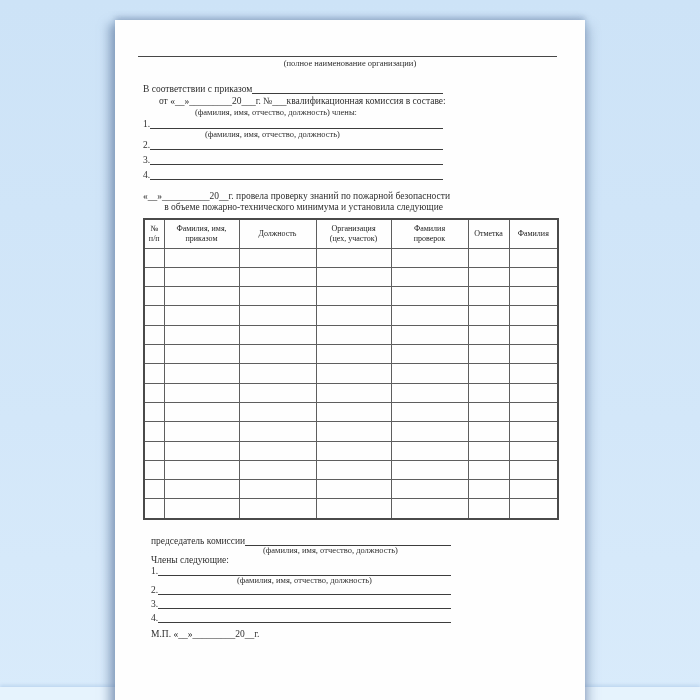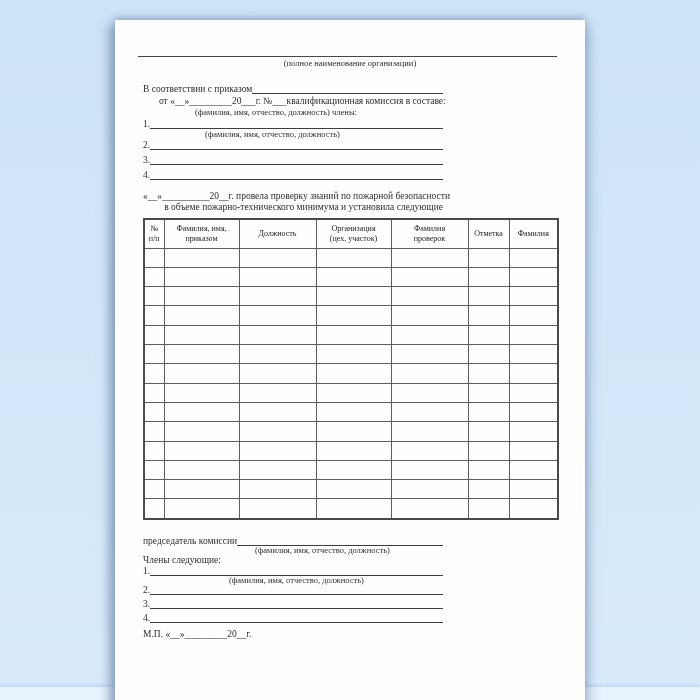--- a/index.html
+++ b/index.html
@@ -38,21 +38,21 @@
   table.results{
     margin-top:5px;width:414px;table-layout:fixed;
     border-collapse:collapse;border:2px solid #4a4a4a;
   }
   table.results th{
     border:1px solid #5e5e5e;font-weight:normal;font-size:8px;line-height:9.5px;
     text-align:center;vertical-align:middle;padding:2px 1px;height:24px;
     white-space:pre-line;color:#222;
   }
   table.results td{border:1px solid #5e5e5e;height:18.3px;padding:0;}
-  .footer{margin-top:16px;}
+  .footer{margin-top:16px;margin-left:8px;}
   .cap-fio-chair{margin-left:112px;line-height:9px;margin-top:-1px;}
   .cap-fio-foot{margin-left:86px;line-height:9px;margin-top:-1px;}
   .members-label{line-height:11px;}
   .f-row{line-height:11px;}
   .stamp{margin-top:4px;white-space:nowrap;}
 </style>
 </head>
 <body>
 
 <div class="floor-band"></div>

